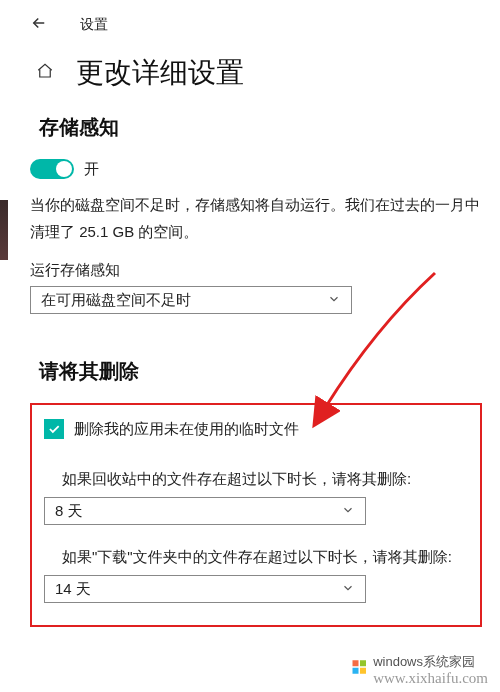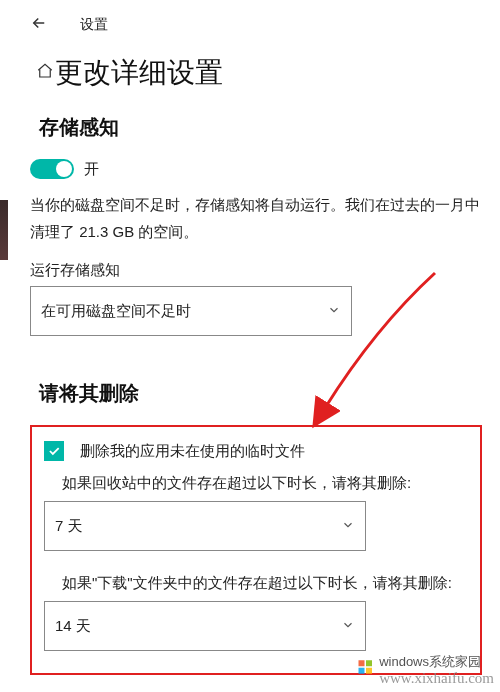--- a/index.html
+++ b/index.html
@@ -17,68 +17,68 @@
       align-items: center;
       padding: 14px 20px 8px 30px;
       gap: 32px;
     }
     .topbar .back-icon svg { width: 18px; height: 18px; }
     .topbar .title { font-size: 14px; color: #222; }
     .header-row {
       display: flex;
       align-items: center;
       padding: 10px 20px 6px 36px;
-      gap: 1px;
+      gap: 22px;
     }
     .header-row .home-icon svg { width: 18px; height: 18px; }
     .page-title { font-size: 28px; font-weight: 400; color: #111; }
     .content { padding: 16px 18px 0 30px; }
     .section-title { font-size: 20px; color: #111; margin-bottom: 18px; margin-left: 9px; }
     .toggle-row { display: flex; align-items: center; gap: 10px; margin-bottom: 12px; }
     .toggle {
       width: 44px; height: 20px; border-radius: 10px;
       background: #00b7a8; position: relative;
     }
     .toggle .knob {
       position: absolute; right: 2px; top: 2px;
       width: 16px; height: 16px; border-radius: 50%; background: #fff;
     }
     .toggle-label { font-size: 15px; color: #222; }
     .desc { font-size: 15px; color: #222; line-height: 1.8; margin-bottom: 16px; }
     .field-label { font-size: 15px; color: #222; margin-bottom: 6px; }
     .select {
-      width: 322px; height: 50px;
+      width: 322px; height: 28px;
       border: 1px solid #888;
       display: flex; align-items: center; justify-content: space-between;
       padding: 0 10px; font-size: 15px; color: #222;
       background: #fff;
     }
     .select .chev svg { width: 14px; height: 14px; }
     .section2 { margin-top: 44px; }
     .highlight-box {
       border: 2px solid #e02020;
       padding: 14px 12px 22px 12px;
       margin-top: 10px;
     }
-    .check-row { display: flex; align-items: center; gap: 16px; margin-bottom: 10px; }
+    .check-row { display: flex; align-items: center; gap: 10px; margin-bottom: 28px; }
     .checkbox {
       width: 20px; height: 20px; background: #00b7a8;
       display: flex; align-items: center; justify-content: center;
     }
     .checkbox svg { width: 14px; height: 14px; }
     .check-label { font-size: 15px; color: #222; }
     .sub-label { font-size: 15px; color: #222; margin: 8px 0 6px 18px; line-height: 1.6; }
     .arrow-annot {
       position: absolute;
       left: 295px; top: 268px;
       pointer-events: none;
     }
     .watermark {
       position: absolute;
-      right: 6px; bottom: 6px;
+      right: 12px; bottom: 6px;
       display: flex; align-items: center; gap: 4px;
       opacity: 0.85;
     }
     .watermark .winflag { display: inline-block; }
     .watermark .wm-text { font-size: 13px; color: #333; }
     .watermark .wm-sub { font-size: 15px; color: #888; display:block; line-height:1;font-family:Liberation Serif, serif; }
     .left-edge {
       position: absolute; left: 0; top: 200px; width: 8px; height: 60px;
       background: linear-gradient(#3a2a2a,#5a3a3a);
     }
@@ -112,21 +112,21 @@
   <div class="content">
     <h2 class="section-title">存储感知</h2>
 
     <div class="toggle-row">
       <div class="toggle">
         <div class="knob"></div>
       </div>
       <span class="toggle-label">开</span>
     </div>
 
-    <p class="desc">当你的磁盘空间不足时，存储感知将自动运行。我们在过去的一月中清理了 21.3 GB 的空间。</p>
+    <p class="desc">当你的磁盘空间不足时，存储感知将自动运行。我们在过去的一月中清理了 25.1 GB 的空间。</p>
 
     <div class="field-label">运行存储感知</div>
     <div class="select">
       <span>在可用磁盘空间不足时</span>
       <span class="chev">
         <svg viewBox="0 0 24 24" fill="none" stroke="#555" stroke-width="2">
             <path d="M6 9l6 6 6-6"></path>
           </svg>
       </span>
     </div>
@@ -139,21 +139,21 @@
           <div class="checkbox">
             <svg viewBox="0 0 24 24" fill="none" stroke="#fff" stroke-width="3">
                 <path d="M5 12l5 5L20 7"></path>
               </svg>
           </div>
           <span class="check-label">删除我的应用未在使用的临时文件</span>
         </div>
 
         <div class="sub-label">如果回收站中的文件存在超过以下时长，请将其删除:</div>
         <div class="select">
-          <span>7 天</span>
+          <span>8 天</span>
           <span class="chev">
             <svg viewBox="0 0 24 24" fill="none" stroke="#555" stroke-width="2">
                 <path d="M6 9l6 6 6-6"></path>
               </svg>
           </span>
         </div>
 
         <div class="sub-label" style="margin-top:20px">如果"下载"文件夹中的文件存在超过以下时长，请将其删除:</div>
         <div class="select">
           <span>14 天</span>

